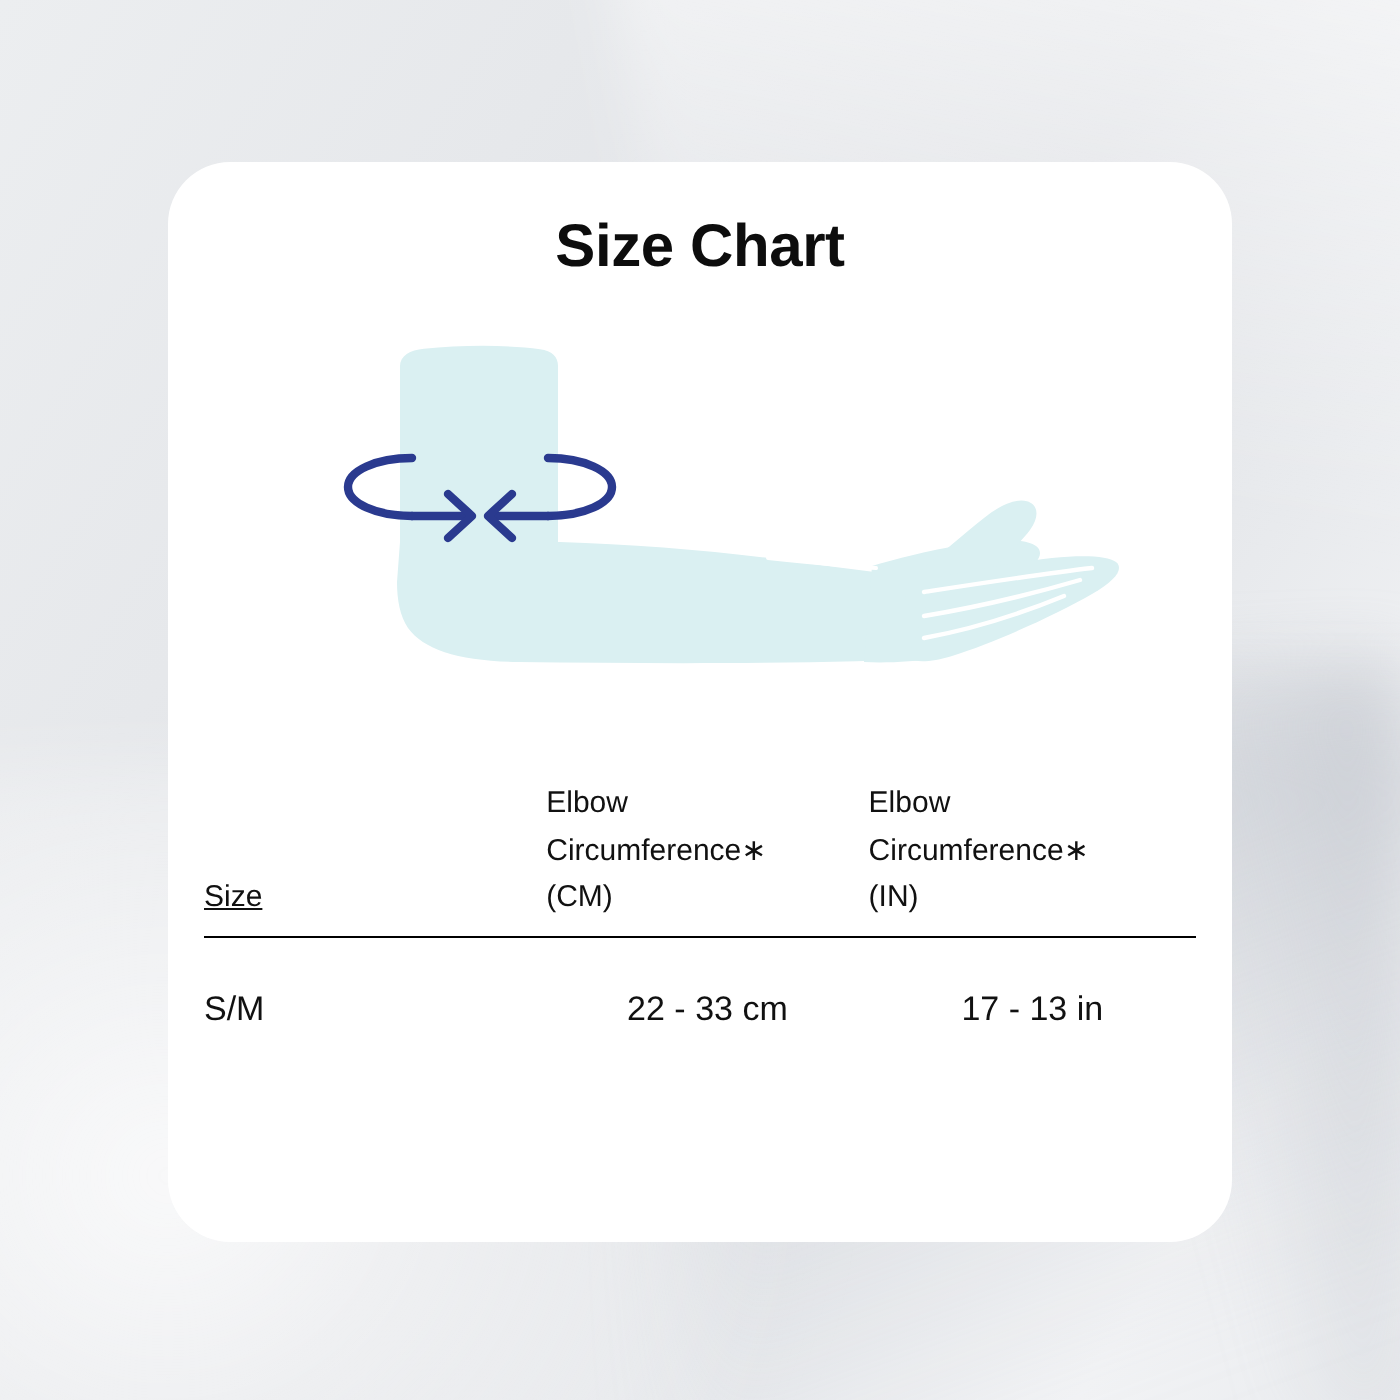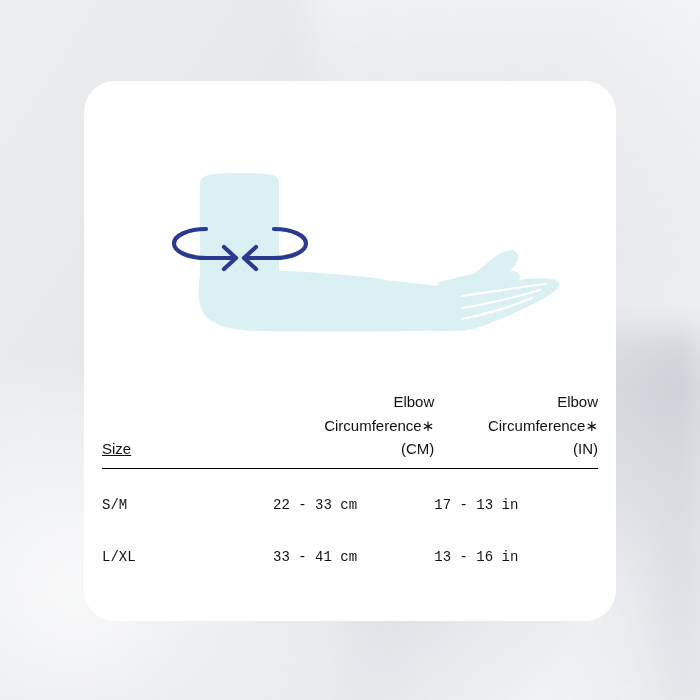--- a/index.html
+++ b/index.html
@@ -129,49 +129,49 @@
     vertical-align: bottom;
     padding: 0 0 7px 0;
     line-height: 1.58;
     border-bottom: 1.6px solid #000000;
   }
   .size-table thead th.h-size {
     text-align: left;
     text-decoration: underline;
   }
   .size-table thead th.h-col {
-    text-align: right;
+    text-align: left;
   }
   .hdr-line { display: block; }
 
   .size-table tbody td {
-    font-size: 14px;
+    font-size: 17px;
     color: #111111;
     padding: 0;
     height: 52px;
     vertical-align: middle;
-    font-family: Liberation Mono, monospace;
   }
   .size-table tbody td.v-size { text-align: left; }
-  .size-table tbody td.v-num  { text-align: left; }
+  .size-table tbody td.v-num  { text-align: center; }
   .size-table tbody tr:first-child td { padding-top: 10px; }
 </style>
 </head>
 <body>
 
 <div id="stage">
 
   <div class="bg-base"></div>
   <div class="bg-sheen-a"></div>
   <div class="bg-sheen-b"></div>
   <div class="bg-sheen-c"></div>
   <div class="bg-sheen-d"></div>
 
   <div class="card">
 
+    <div class="card-title">Size Chart</div>
 
     <div class="illustration">
       <svg width="532" height="200" viewBox="0 0 532 200" xmlns="http://www.w3.org/2000/svg">
         <g>
 
           <path d="M116 12
                    C 116 7, 121 4, 128 3.4
                    C 147 1.4, 170 1.4, 186 3.6
                    C 192 4.4, 195 7.4, 195 12
                    L 195 118
@@ -264,23 +264,18 @@
               <span class="hdr-line">(IN)</span>
             </th>
           </tr>
         </thead>
         <tbody>
           <tr>
             <td class="v-size">S/M</td>
             <td class="v-num">22 - 33 cm</td>
             <td class="v-num">17 - 13 in</td>
           </tr>
-          <tr>
-            <td class="v-size">L/XL</td>
-            <td class="v-num">33 - 41 cm</td>
-            <td class="v-num">13 - 16 in</td>
-          </tr>
         </tbody>
       </table>
     </div>
 
   </div>
 </div>
 
 </body></html>

